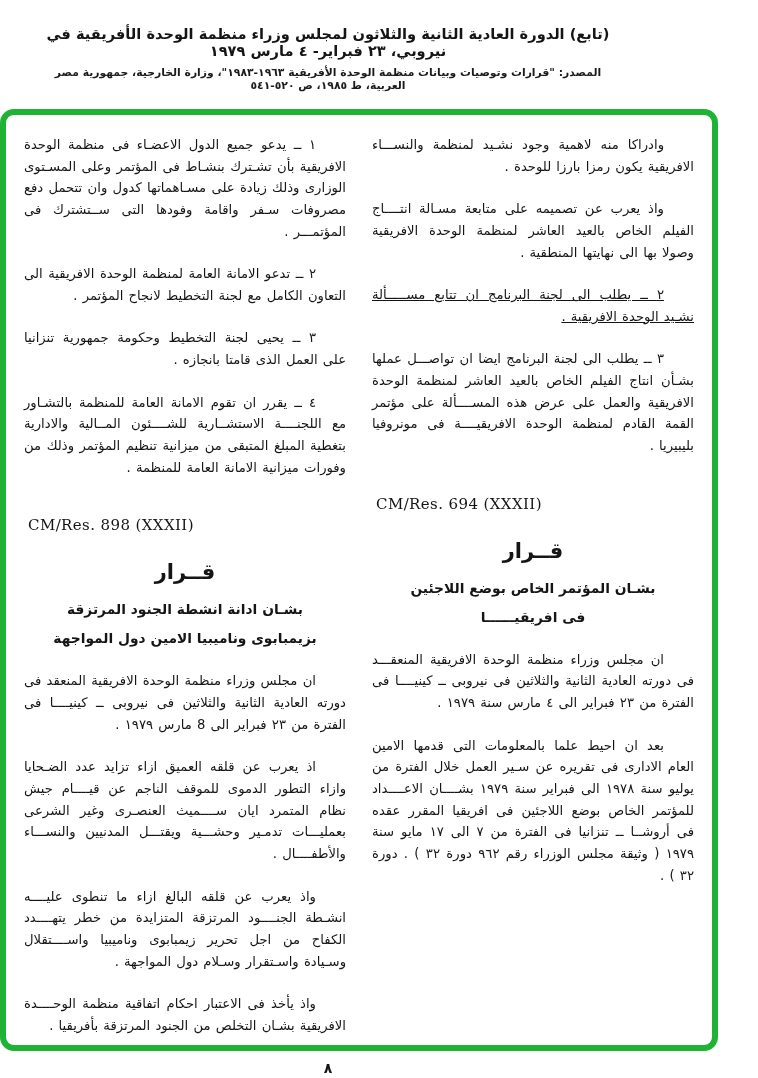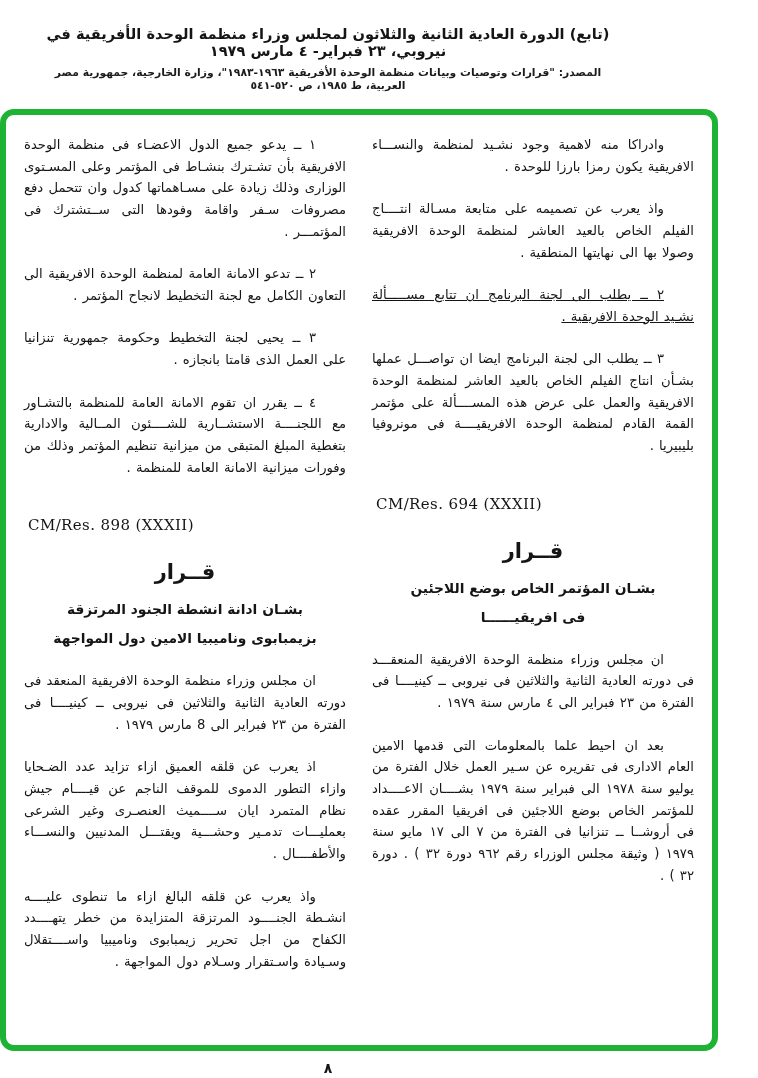--- a/index.html
+++ b/index.html
@@ -131,18 +131,19 @@
         <div class="block body">٢ ــ تدعو الامانة العامة لمنظمة الوحدة الافريقية الى التعاون الكامل مع لجنة التخطيط لانجاح المؤتمر .</div>
         <div class="block body">٣ ــ يحيى لجنة التخطيط وحكومة جمهورية تنزانيا على العمل الذى قامتا بانجازه .</div>
         <div class="block body">٤ ــ يقرر ان تقوم الامانة العامة للمنظمة بالتشـاور مع اللجنــــة الاستشــارية للشــــئون المــالية والادارية بتغطية المبلغ المتبقى من ميزانية تنظيم المؤتمر وذلك من وفورات ميزانية الامانة العامة للمنظمة .</div>
         <div class="block res">CM/Res. 898 (XXXII)</div>
         <div class="block qarar">قــرار</div>
         <div class="block title">بشـان ادانة انشطة الجنود المرتزقة</div>
         <div class="block title">بزيمبابوى وناميبيا الامين دول المواجهة</div>
         <div class="block body">ان مجلس وزراء منظمة الوحدة الافريقية المنعقد فى دورته العادية الثانية والثلاثين فى نيروبى ــ كينيــــا فى الفترة من ٢٣ فبراير الى 8 مارس ١٩٧٩ .</div>
         <div class="block body">اذ يعرب عن قلقه العميق ازاء تزايد عدد الضـحايا وازاء التطور الدموى للموقف الناجم عن قيــــام جيش نظام المتمرد ايان ســــميث العنصـرى وغير الشرعى بعمليـــات تدمـير وحشـــية ويقتـــل المدنيين والنســـاء والأطفــــال .</div>
         <div class="block body">واذ يعرب عن قلقه البالغ ازاء ما تنطوى عليــــه انشـطة الجنــــود المرتزقة المتزايدة من خطر يتهــــدد الكفاح من اجل تحرير زيمبابوى وناميبيا واســــتقلال وسـيادة واسـتقرار وسـلام دول المواجهة .</div>
+        <div class="block body">واذ يأخذ فى الاعتبار احكام اتفاقية منظمة الوحــــدة الافريقية بشـان التخلص من الجنود المرتزقة بأفريقيا .</div>
       </div>
   </div>
 
   <div class="page-number">٨</div>
 
 </div>
 
 </body></html>

